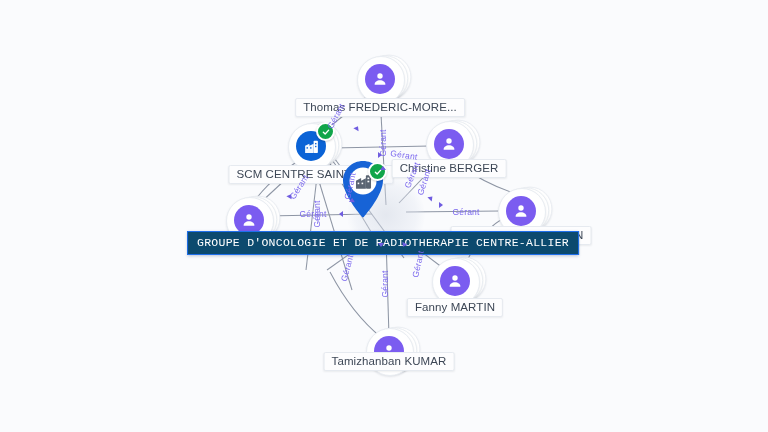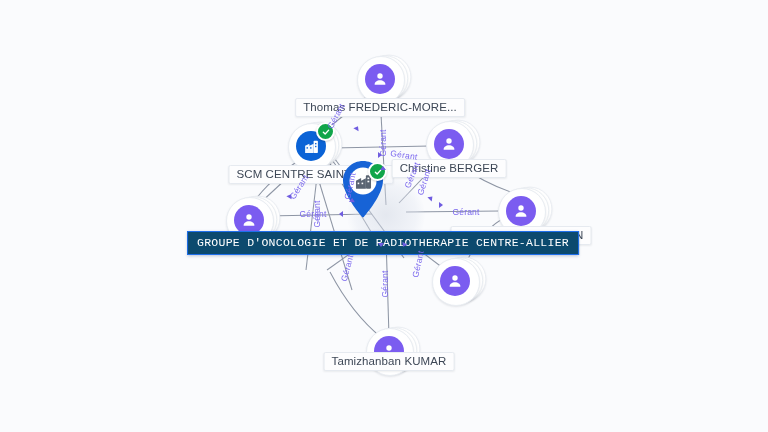--- a/index.html
+++ b/index.html
@@ -243,20 +243,21 @@
       <div class="card c3"></div>
       <div class="card c2"></div>
       <div class="card c1"></div>
       <div class="avatar">
         <svg width="18" height="18" viewBox="0 0 24 24" fill="#ffffff">
             <circle cx="12" cy="8" r="3.6"></circle>
             <path d="M4.8 19.5c0-3.7 3.2-5.8 7.2-5.8s7.2 2.1 7.2 5.8z"></path>
           </svg>
       </div>
     </div>
+    <div class="nlabel" style="top:40px">Fanny MARTIN</div>
   </div>
 
   <div class="node" style="left:389px;top:351px">
     <div class="stack">
       <div class="card c3"></div>
       <div class="card c2"></div>
       <div class="card c1"></div>
       <div class="avatar">
         <svg width="18" height="18" viewBox="0 0 24 24" fill="#ffffff">
             <circle cx="12" cy="8" r="3.6"></circle>

